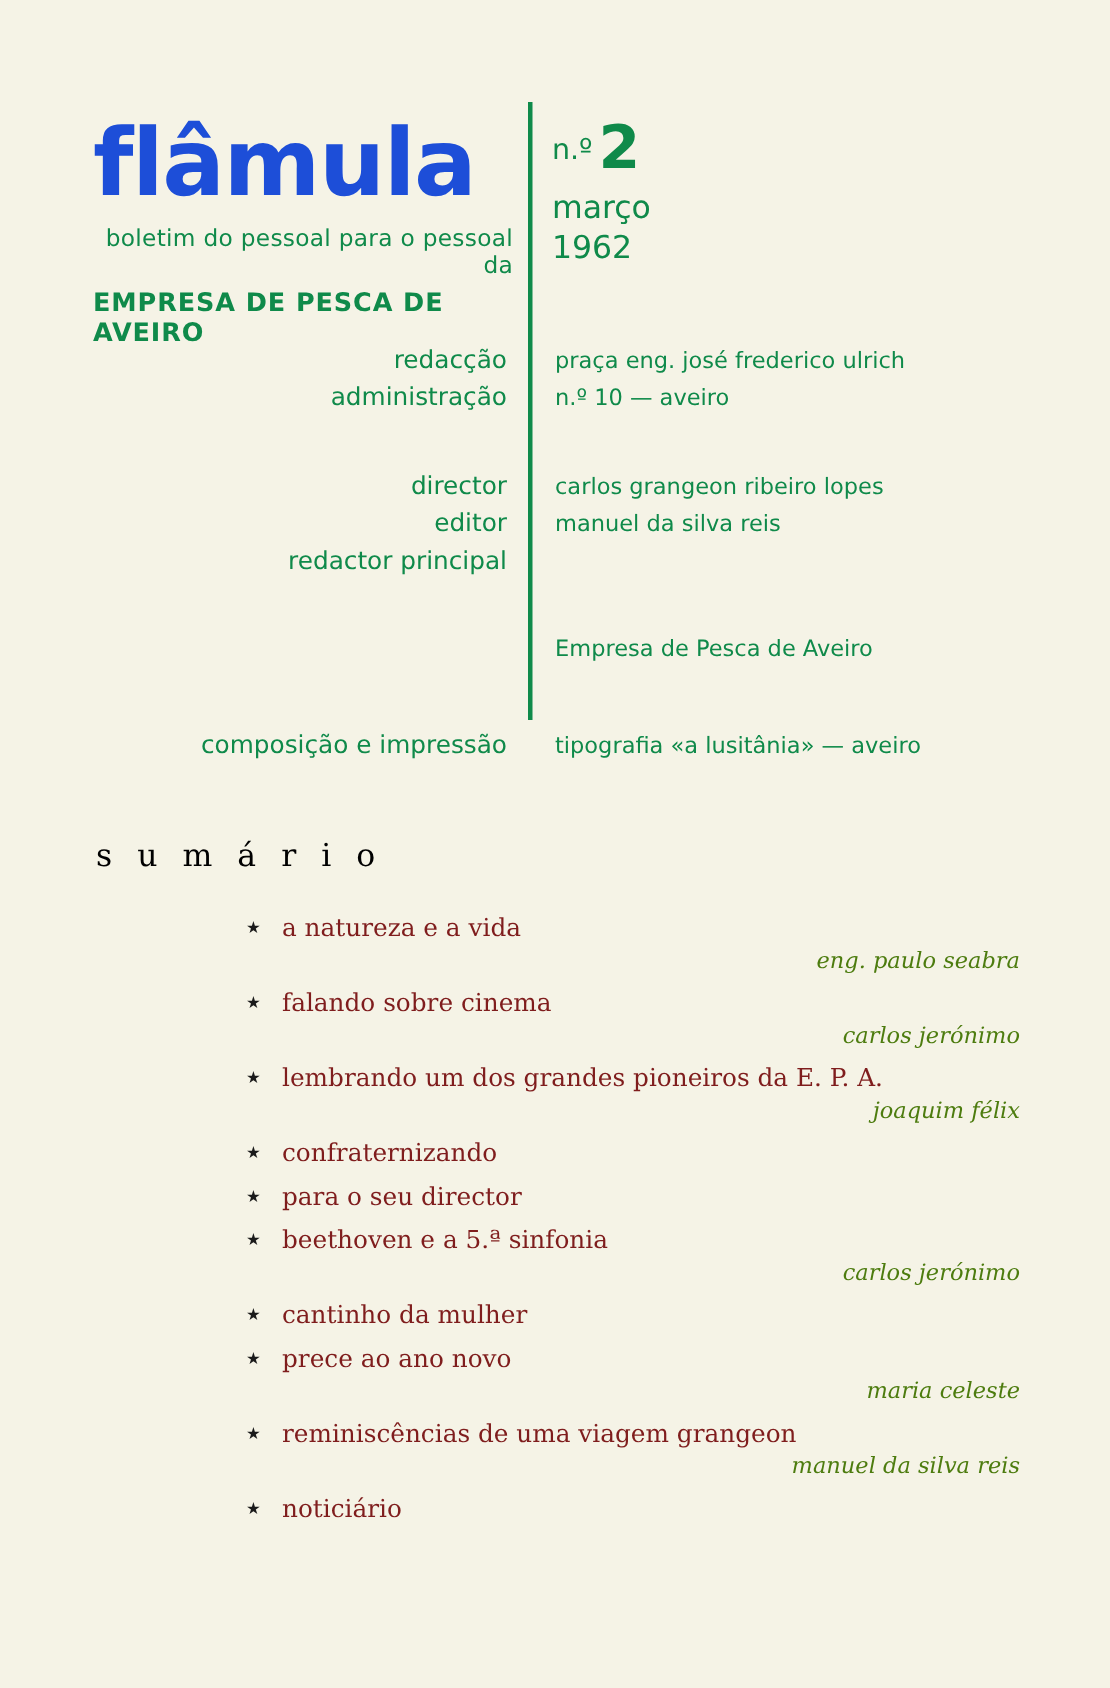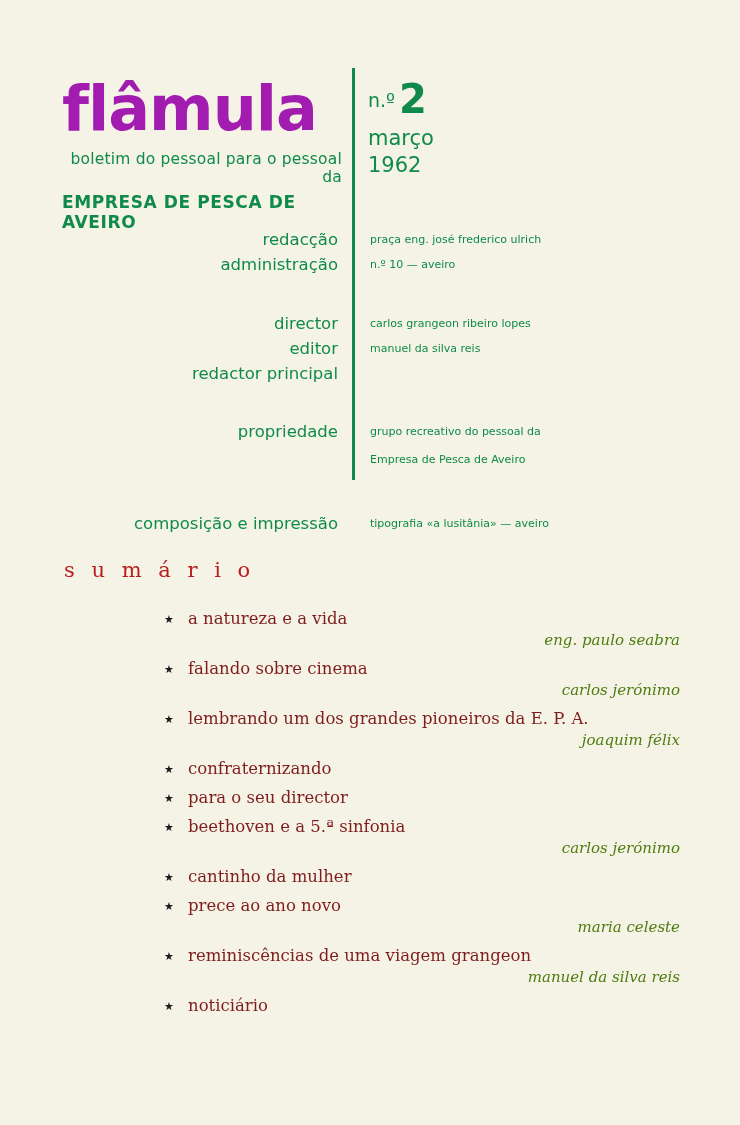--- a/index.html
+++ b/index.html
@@ -46,21 +46,21 @@
     top: 18px;
     width: 280px;
     text-align: left;
   }
 
   .logo {
     font-family: "DejaVu Sans", sans-serif;
     font-weight: bold;
     font-size: 62px;
     line-height: 62px;
-    color: #a21caf;
+    color: #1d4ed8;
     letter-spacing: -1px;
   }
 
   .sub1 {
     margin-top: 10px;
     font-size: 15.5px;
     color: #0f8a4a;
     letter-spacing: 0.2px;
     font-family: "DejaVu Sans", sans-serif;
     text-align: right;
@@ -120,34 +120,34 @@
     position: absolute;
     right: 402px;      
     text-align: right;
     font-size: 16.5px;
     line-height: 24px;
     white-space: nowrap;
   }
   .cvalue {
     position: absolute;
     left: 370px;
-    font-size: 11px;
+    font-size: 15px;
     line-height: 24px;
     white-space: nowrap;
   }
   .cvalue.l2 { line-height: 25px; }
 
   
   .sumario-head {
     position: absolute;
     left: 64px;
     top: 558px;
     font-size: 21px;
     letter-spacing: 5px;
-    color: #b91c1c;
+    color: #000000;
     font-family: "DejaVu Serif", serif;
   }
 
   .toc {
     position: absolute;
     left: 160px;
     top: 608px;
     width: 520px;
   }
   .toc-item {
@@ -224,24 +224,20 @@
       <div class="clabel">editor</div>
       <div class="cvalue">manuel da silva reis</div>
     </div>
     <div class="crow" style="height:25px;">
       <div class="clabel">redactor principal</div>
     </div>
 
     <div style="height:33px;"></div>
 
     <div class="crow" style="height:27px;">
-      <div class="clabel">propriedade</div>
-      <div class="cvalue">grupo recreativo do pessoal da</div>
-    </div>
-    <div class="crow" style="height:27px;">
       <div class="cvalue l2">Empresa  de  Pesca  de  Aveiro</div>
     </div>
 
     <div style="height:38px;"></div>
 
     <div class="crow" style="height:25px;padding-left:43px;">
       <div class="clabel">composição e impressão</div>
       <div class="cvalue">tipografia «a lusitânia» — aveiro</div>
     </div>
 

